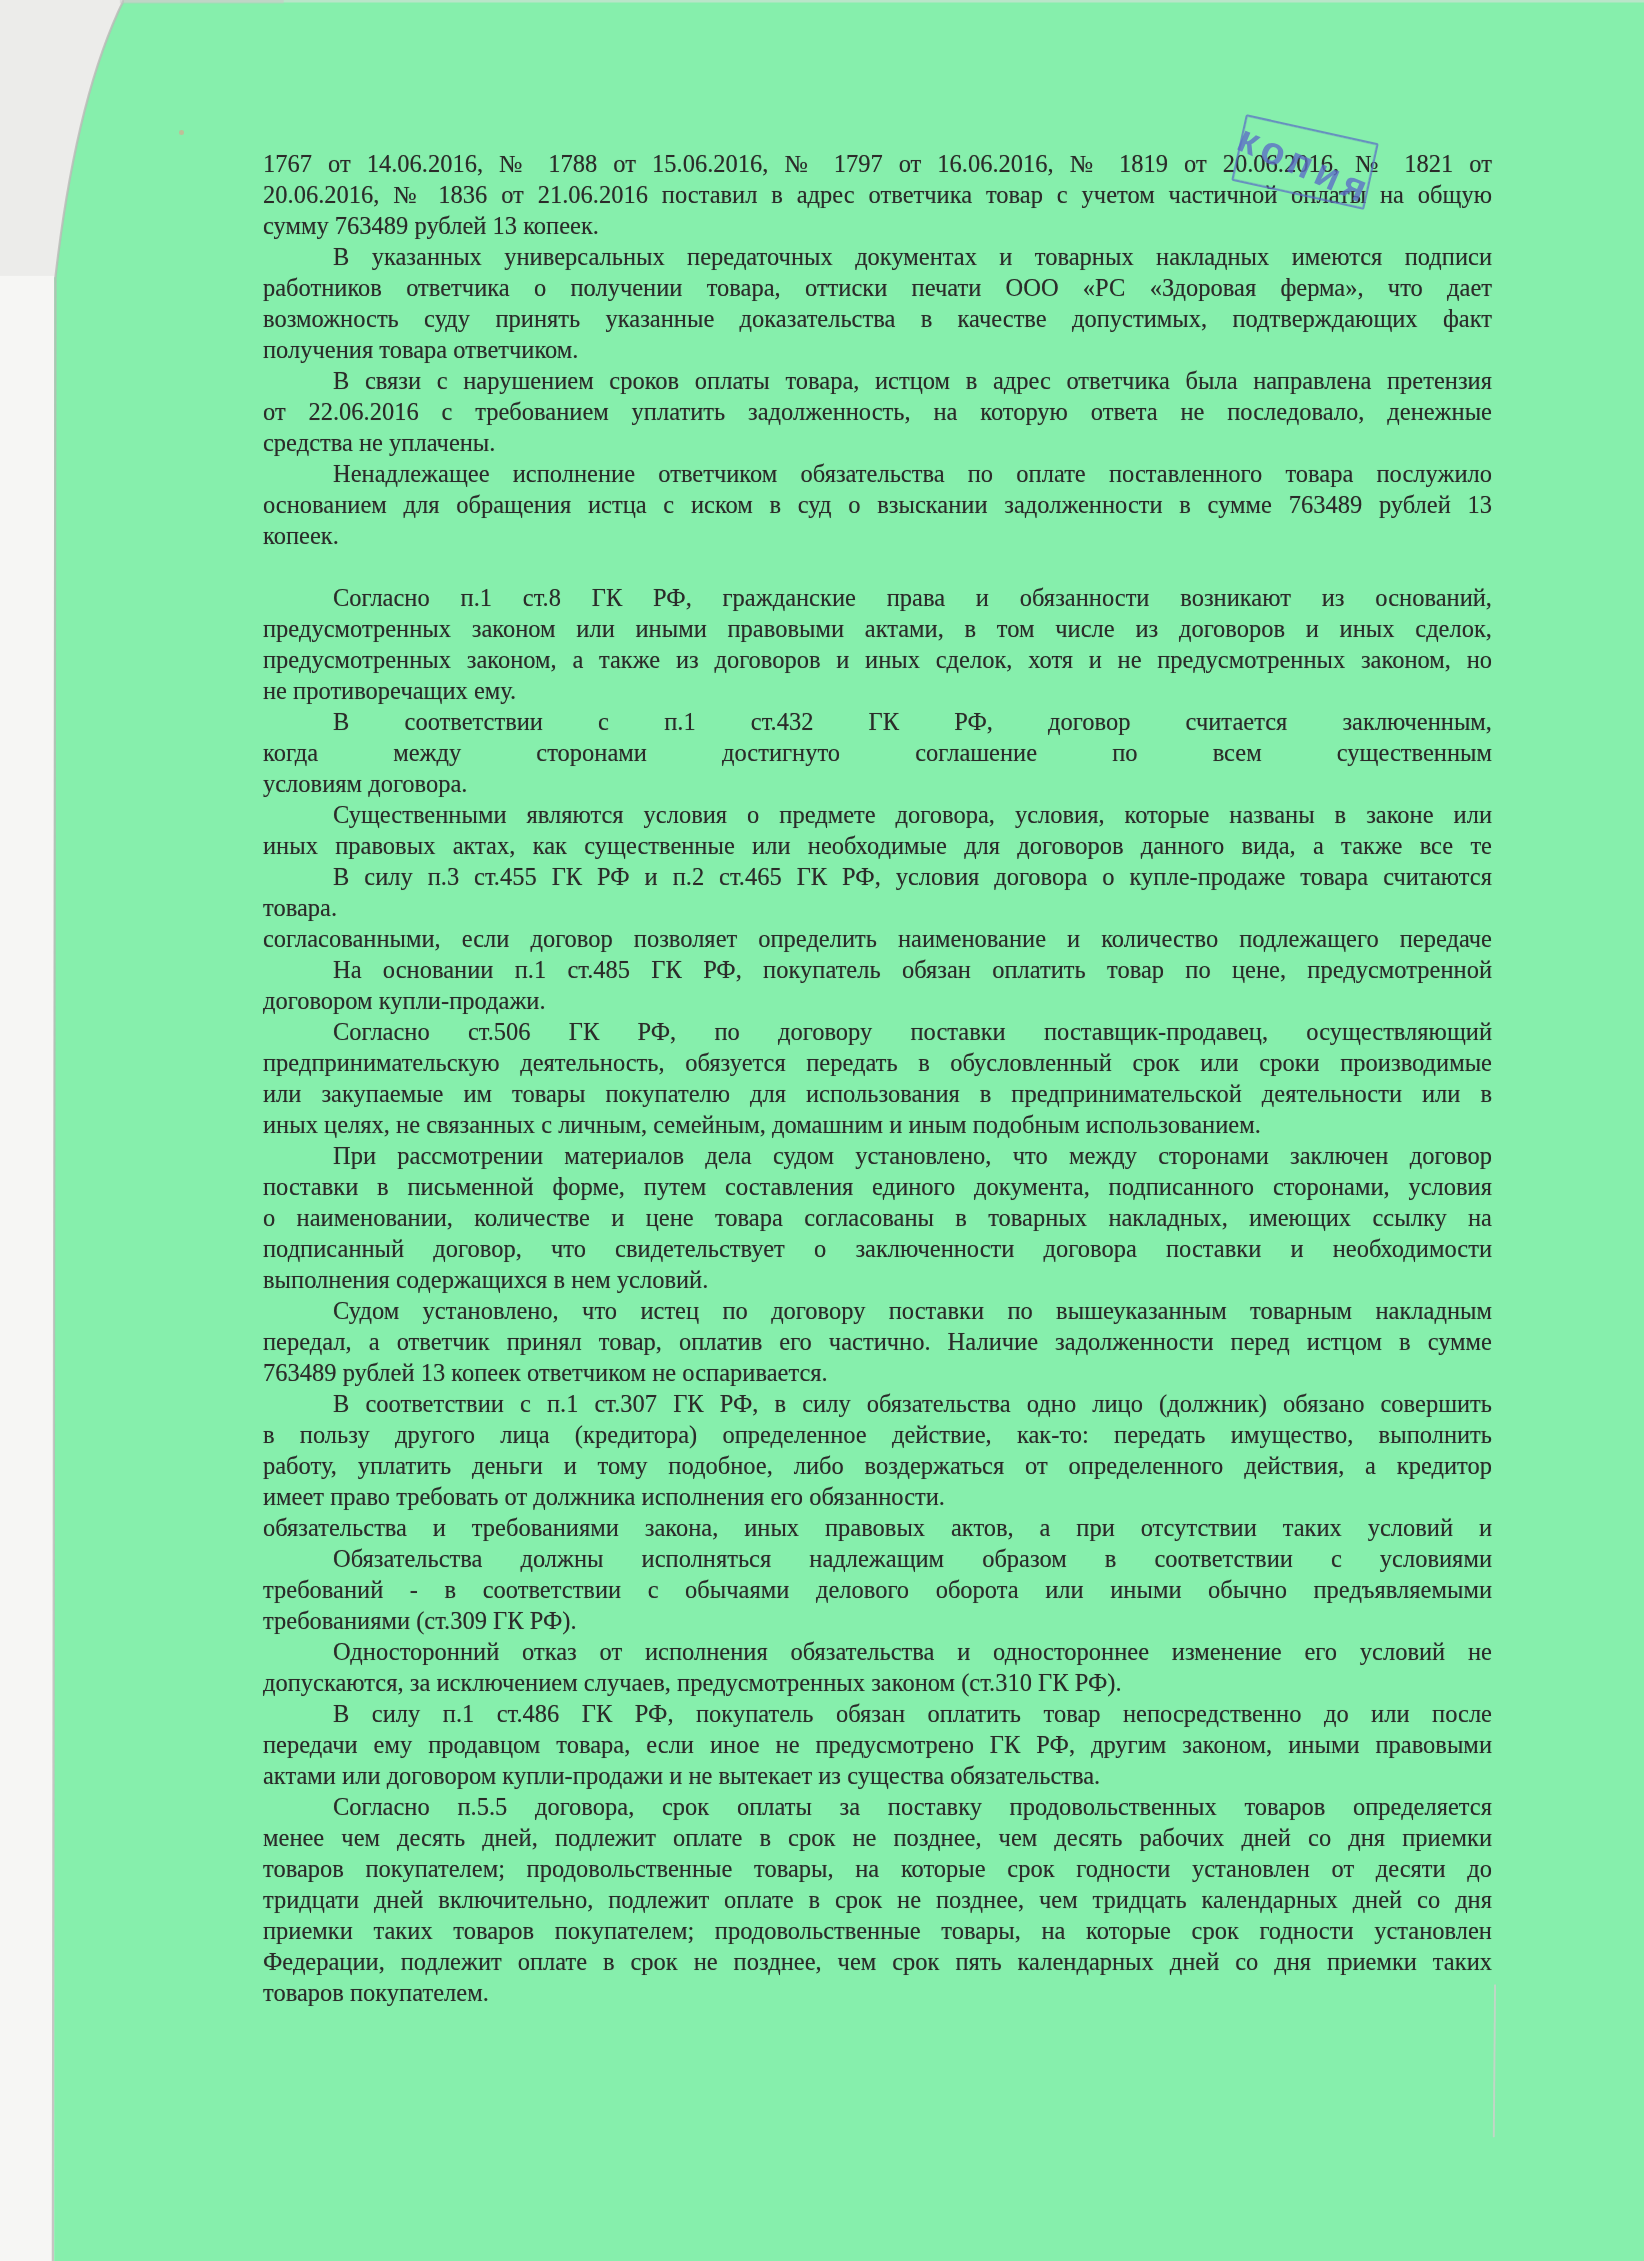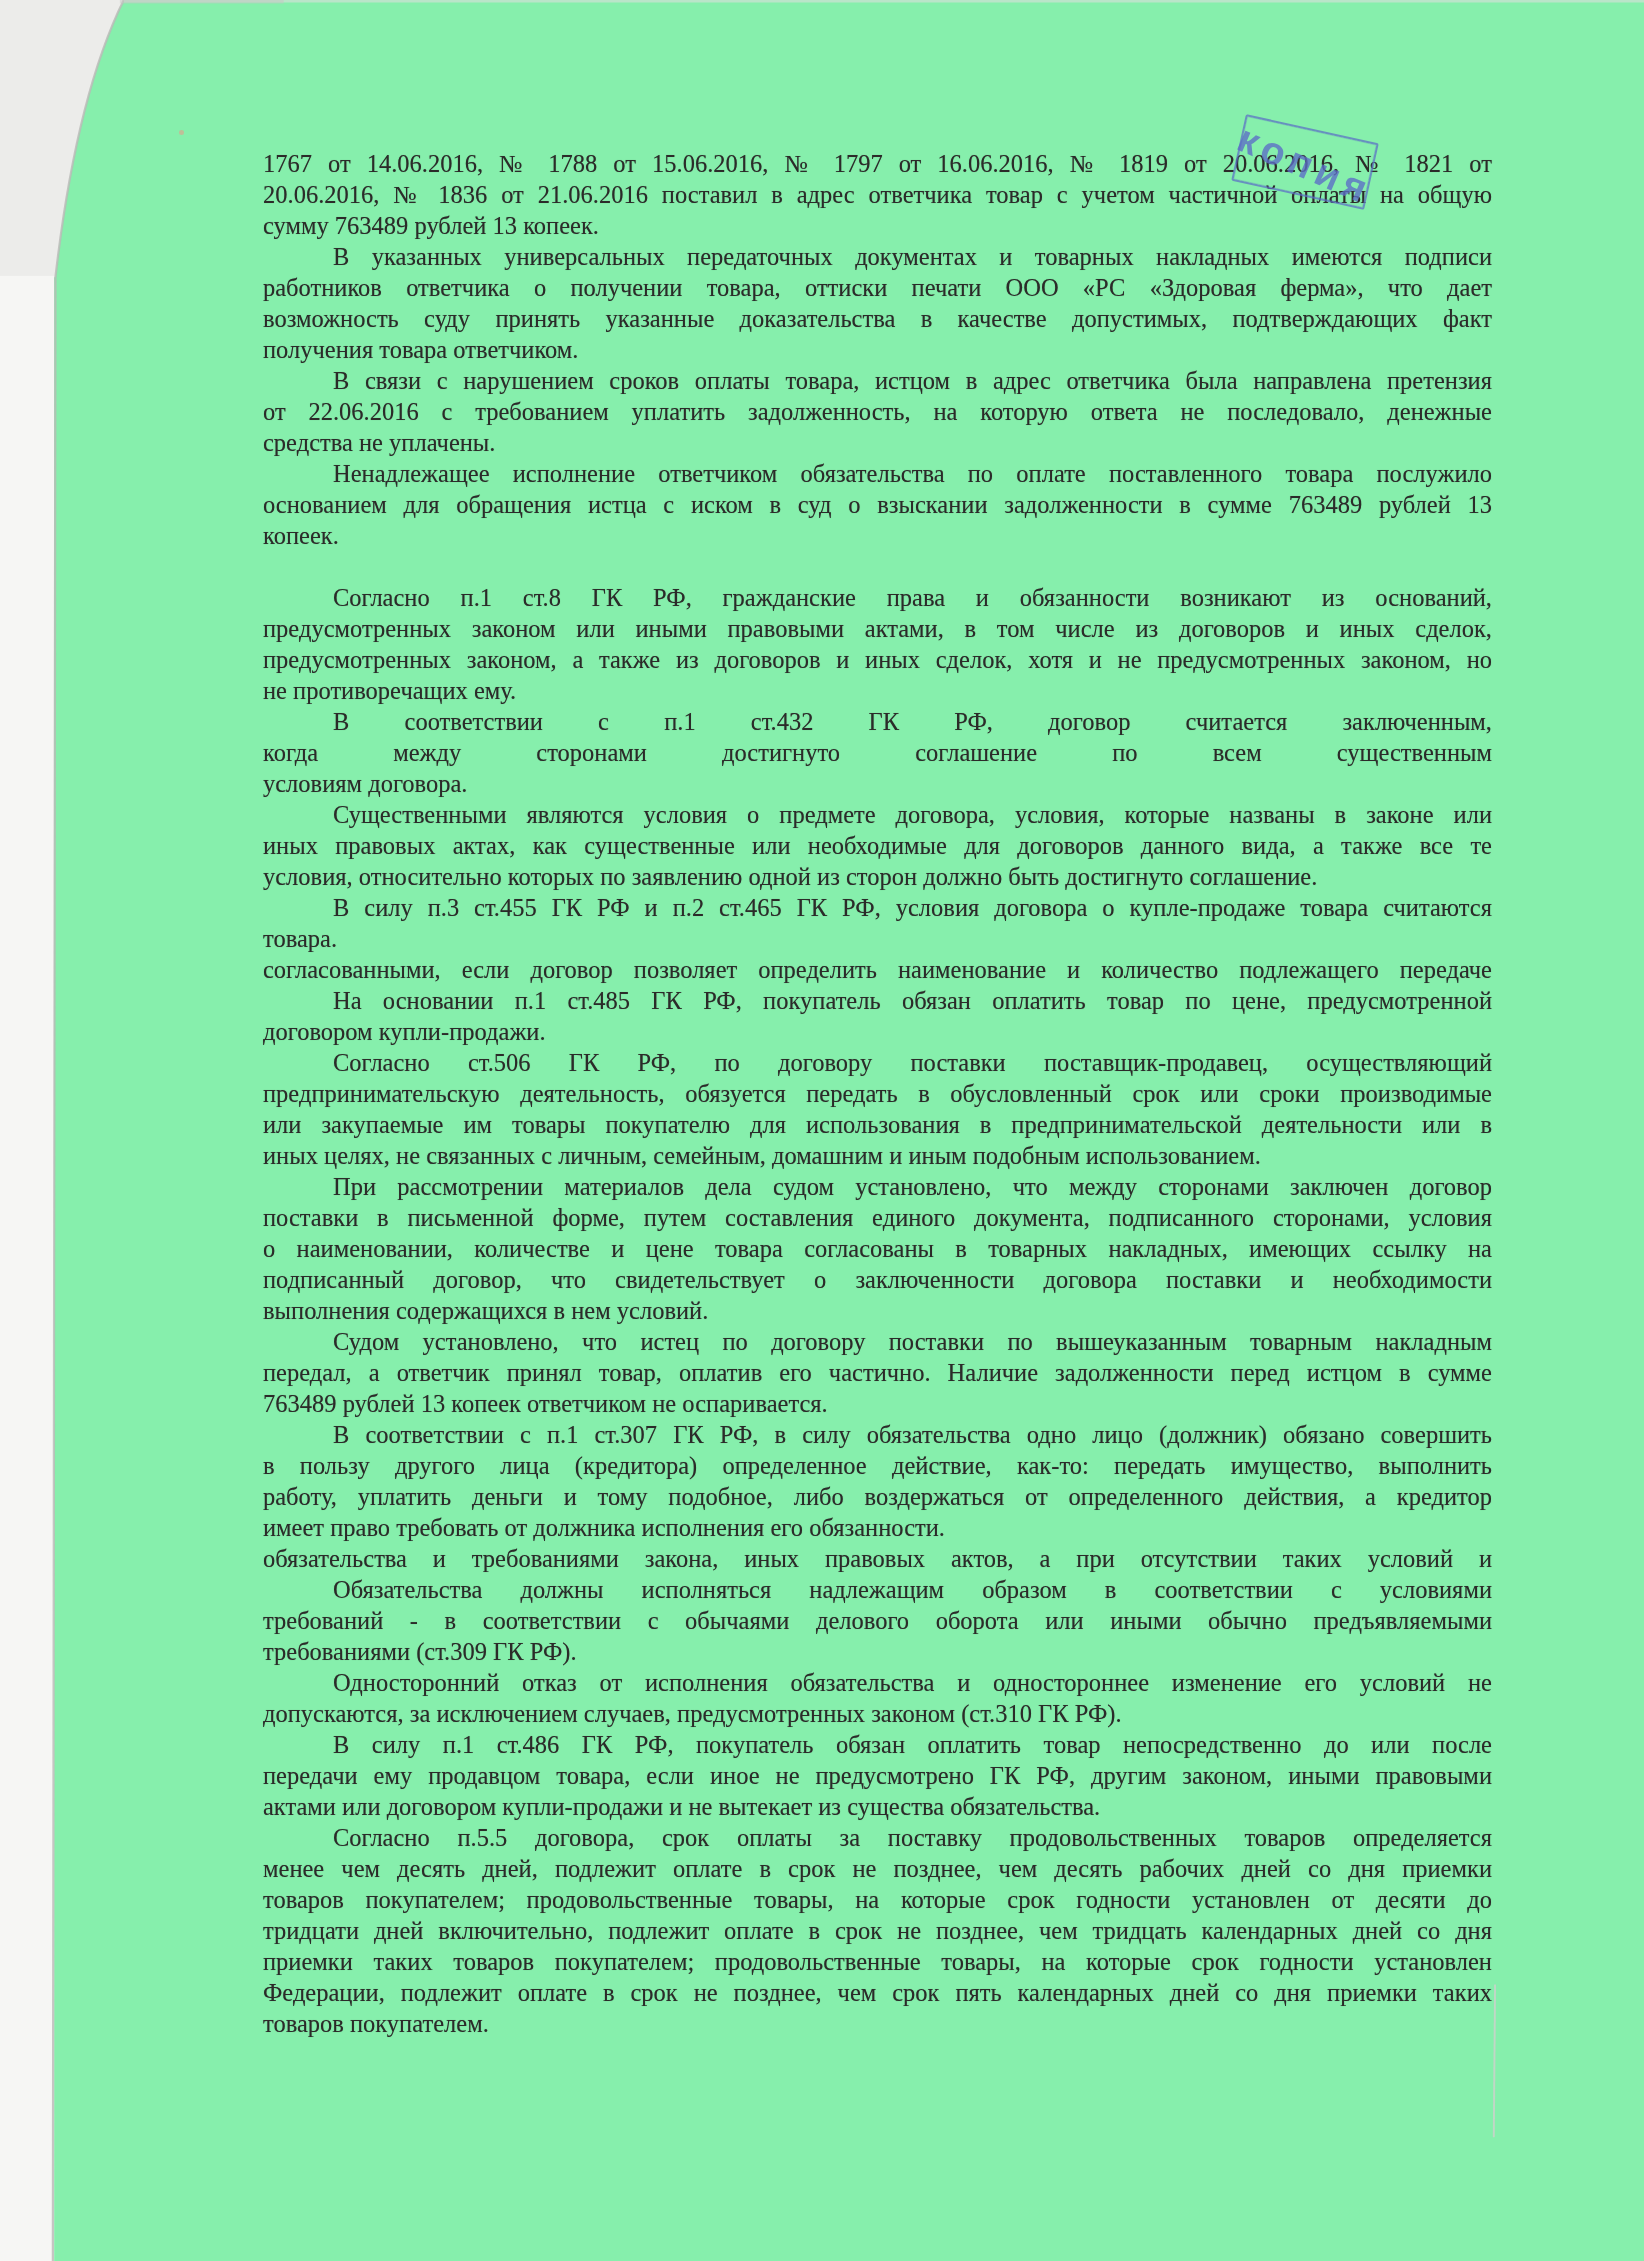--- a/index.html
+++ b/index.html
@@ -123,21 +123,20 @@
         <div class="tl end">не противоречащих ему.</div>
       </div>
       <div>
         <div class="tl ind">В соответствии с п.1 ст.432 ГК РФ, договор считается заключенным,</div>
         <div class="tl">когда между сторонами достигнуто соглашение по всем существенным</div>
         <div class="tl end">условиям договора.</div>
       </div>
       <div>
         <div class="tl ind">Существенными являются условия о предмете договора, условия, которые названы в законе или</div>
         <div class="tl">иных правовых актах, как существенные или необходимые для договоров данного вида, а также все те</div>
-        <div class="tl end">условия, относительно которых по заявлению одной из сторон должно быть достигнуто соглашение.</div>
       </div>
       <div>
         <div class="tl ind">В силу п.3 ст.455 ГК РФ и п.2 ст.465 ГК РФ, условия договора о купле-продаже товара считаются</div>
         <div class="tl end">товара.</div>
         <div class="tl">согласованными, если договор позволяет определить наименование и количество подлежащего передаче</div>
       </div>
       <div>
         <div class="tl ind">На основании п.1 ст.485 ГК РФ, покупатель обязан оплатить товар по цене, предусмотренной</div>
         <div class="tl end">договором купли-продажи.</div>
       </div>

